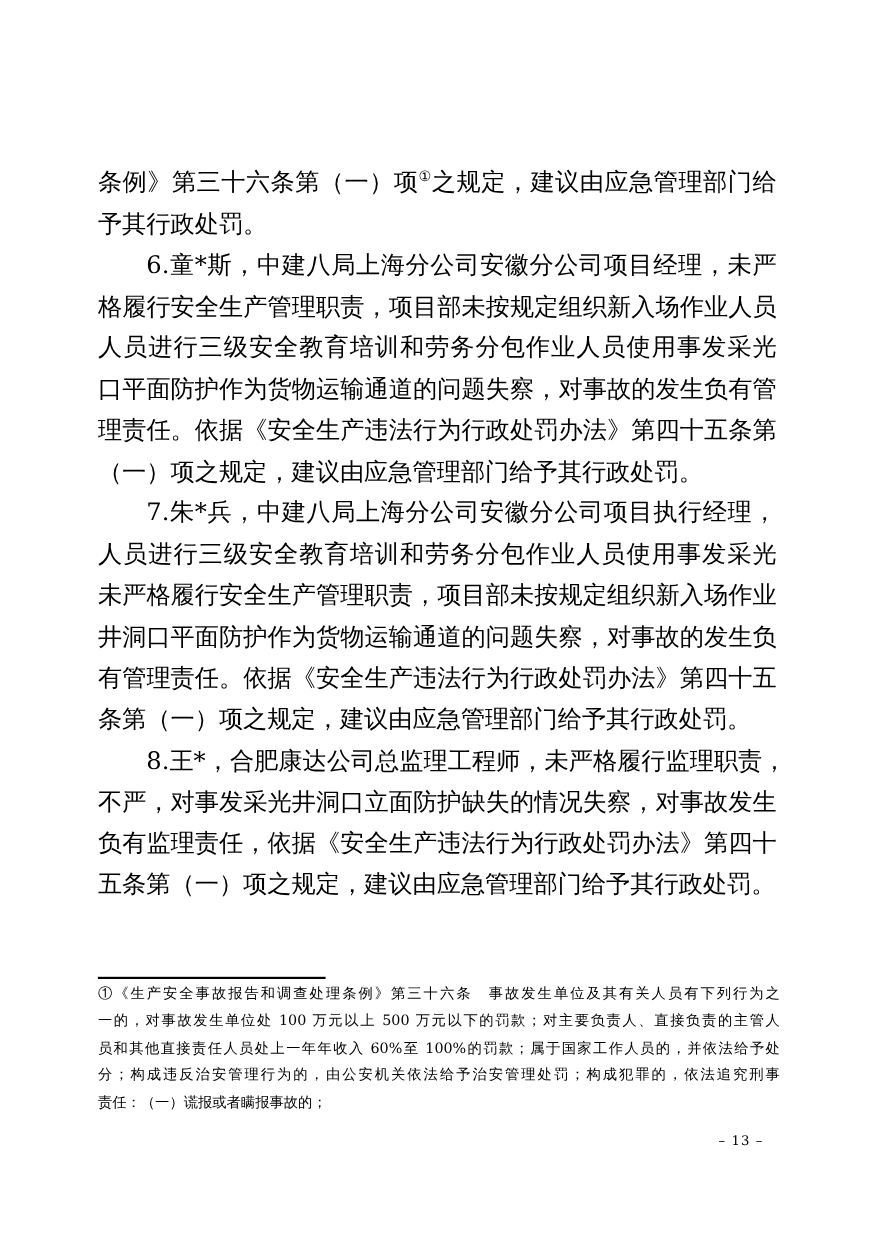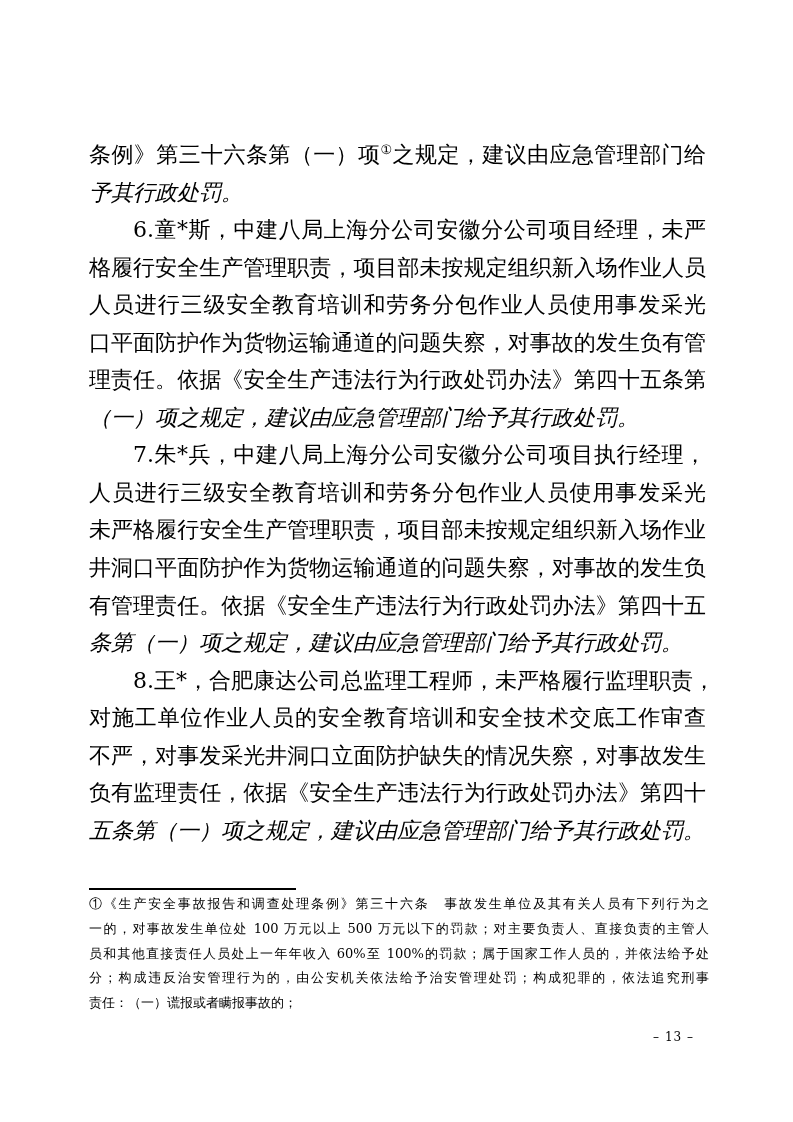--- a/index.html
+++ b/index.html
@@ -10,35 +10,34 @@
     margin: 0 auto;
     background: #ffffff;
     font-family: "DejaVu Serif", serif;
     color: #000000;
     overflow: hidden;
   }
   
   .body-text {
     position: absolute;
     left: 89px;
-    top: 136px;
+    top: 148px;
     width: 617px;
     font-size: 22px;
     line-height: 37.55px;
   }
   .line {
     height: 37.55px;
     overflow: hidden;
     text-align: justify;
     text-align-last: justify;
     white-space: nowrap;
   }
   .line.end {
     text-align-last: left;
-    font-style: italic;
   }
   .line.indent {
     text-indent: 44px;
   }
   .fnref-sup {
     font-size: 13px;
     vertical-align: super;
     line-height: 0;
   }
   
@@ -91,21 +90,20 @@
     <div class="line">口平面防护作为货物运输通道的问题失察，对事故的发生负有管</div>
     <div class="line">理责任。依据《安全生产违法行为行政处罚办法》第四十五条第</div>
     <div class="line end">（一）项之规定，建议由应急管理部门给予其行政处罚。</div>
     <div class="line indent">7.朱*兵，中建八局上海分公司安徽分公司项目执行经理，</div>
     <div class="line">人员进行三级安全教育培训和劳务分包作业人员使用事发采光</div>
     <div class="line">未严格履行安全生产管理职责，项目部未按规定组织新入场作业</div>
     <div class="line">井洞口平面防护作为货物运输通道的问题失察，对事故的发生负</div>
     <div class="line">有管理责任。依据《安全生产违法行为行政处罚办法》第四十五</div>
     <div class="line end">条第（一）项之规定，建议由应急管理部门给予其行政处罚。</div>
     <div class="line indent">8.王*，合肥康达公司总监理工程师，未严格履行监理职责，</div>
-    <div class="line">对施工单位作业人员的安全教育培训和安全技术交底工作审查</div>
     <div class="line">不严，对事发采光井洞口立面防护缺失的情况失察，对事故发生</div>
     <div class="line">负有监理责任，依据《安全生产违法行为行政处罚办法》第四十</div>
     <div class="line end">五条第（一）项之规定，建议由应急管理部门给予其行政处罚。</div>
   </div>
 
   <div class="footnote-divider"></div>
 
   <div class="footnote">
     <div class="fline">①《生产安全事故报告和调查处理条例》第三十六条　事故发生单位及其有关人员有下列行为之</div>
     <div class="fline">一的，对事故发生单位处 100 万元以上 500 万元以下的罚款；对主要负责人、直接负责的主管人</div>

